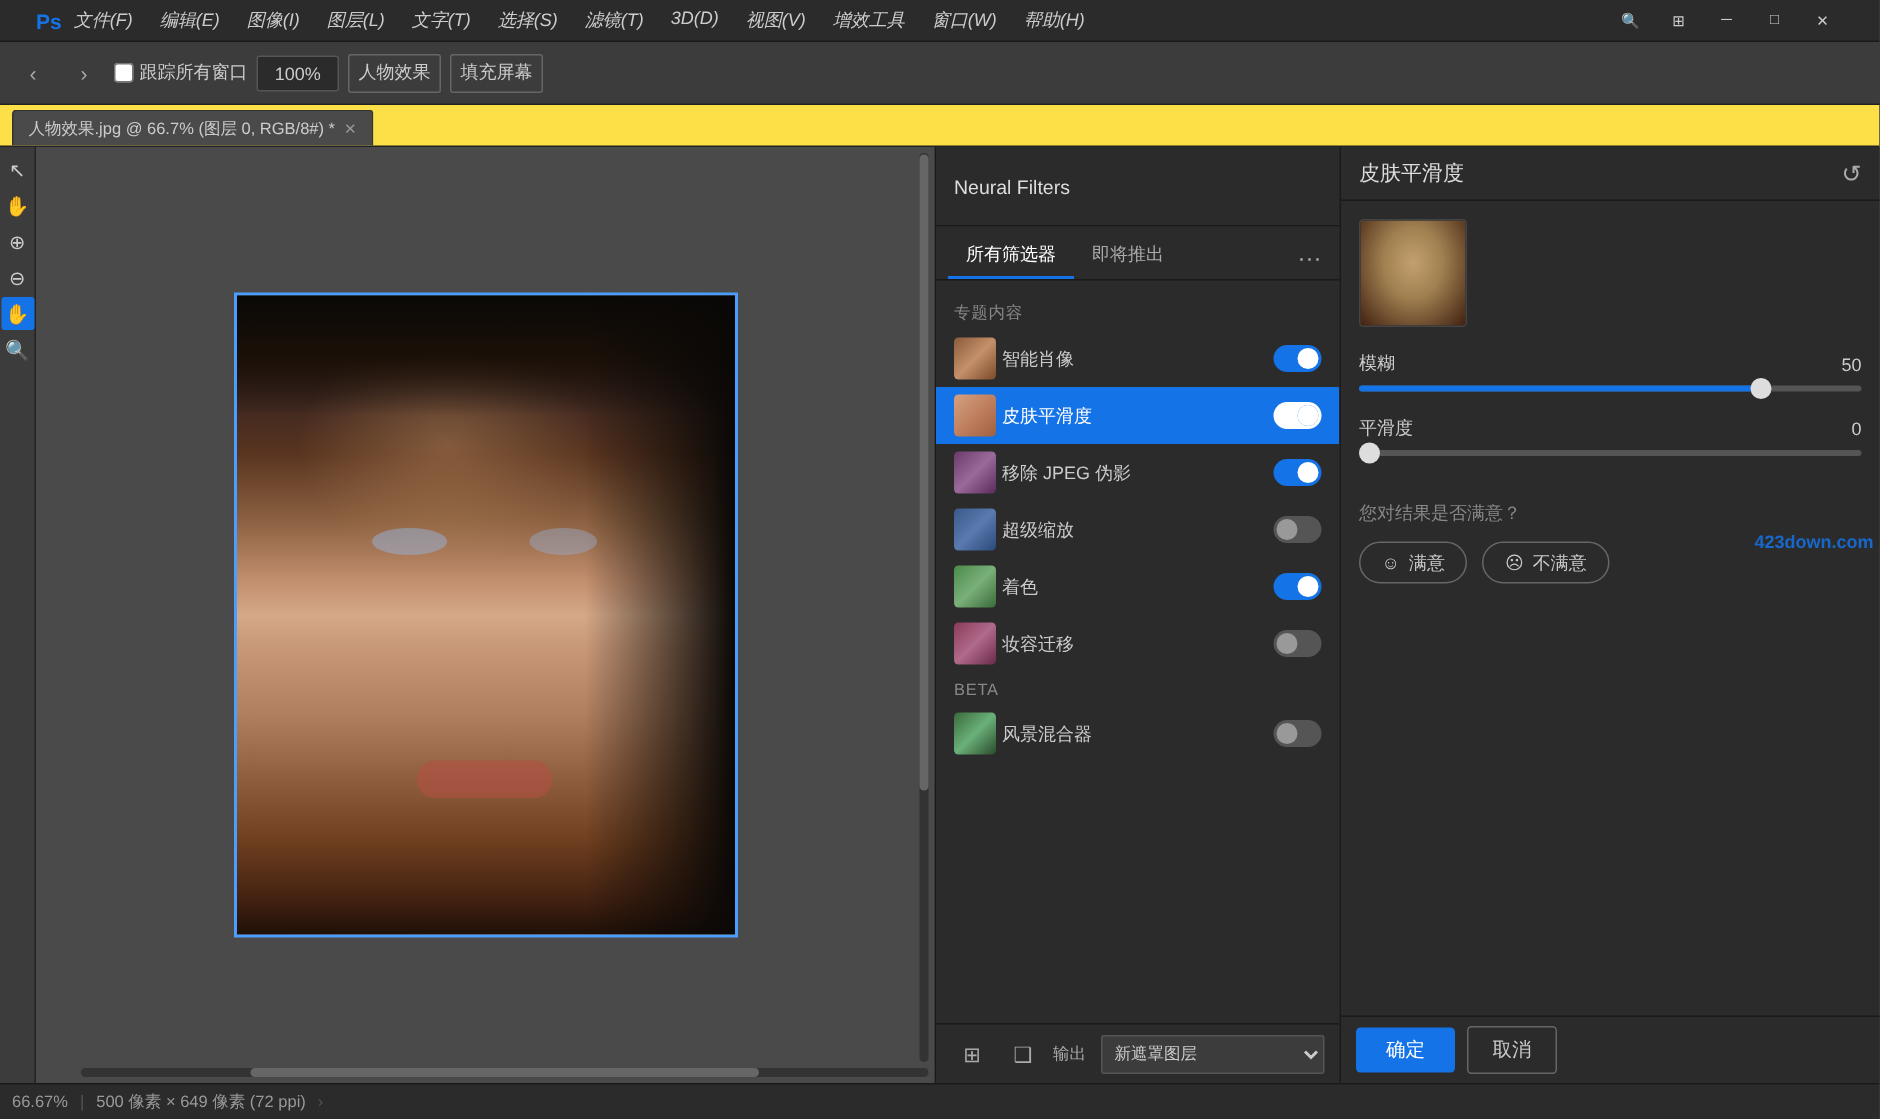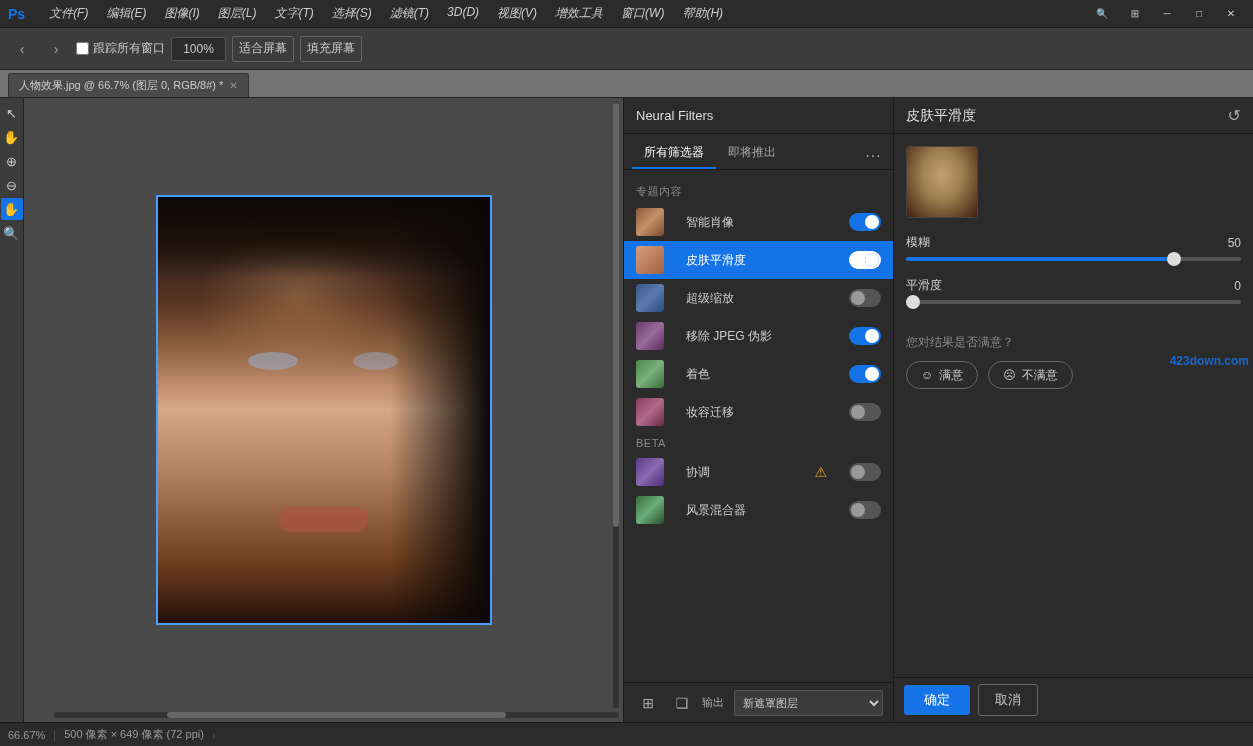--- a/index.html
+++ b/index.html
@@ -1,62 +1,62 @@
 <!DOCTYPE html>
 <html><head>
   <meta charset="utf-8">
   <style>
     * { margin: 0; padding: 0; box-sizing: border-box; }
     body { font-family: 'Microsoft YaHei', Arial, sans-serif; font-size: 12px; background: #3c3c3c; color: #ccc; width: 1253px; height: 746px; overflow: hidden; user-select: none; }
 
     
-    .title-bar { height: 28px; background: #2b2b2b; display: flex; align-items: center; padding: 0 8px; gap: 16px; border-bottom: 1px solid #1a1a1a; }
+    .title-bar { height: 28px; background: #2b2b2b; display: flex; align-items: center; padding: 0 24px; gap: 0; border-bottom: 1px solid #1a1a1a; }
     .title-bar-menus { display: flex; gap: 2px; flex: 1; }
     .menu-item { padding: 2px 8px; color: #ccc; font-size: 12px; cursor: pointer; border-radius: 2px; font-style: italic; }
     .title-bar-controls { display: flex; gap: 4px; }
     .win-btn { width: 28px; height: 22px; display: flex; align-items: center; justify-content: center; cursor: pointer; color: #ccc; font-size: 10px; }
 
     
     .toolbar { height: 42px; background: #3c3c3c; display: flex; align-items: center; padding: 0 8px; gap: 6px; border-bottom: 1px solid #222; }
     .toolbar-btn { height: 26px; padding: 0 6px; background: transparent; border: 1px solid #666; color: #ccc; font-size: 12px; cursor: pointer; display: flex; align-items: center; gap: 4px; border-radius: 2px; }
     .zoom-input { width: 55px; height: 24px; background: #2b2b2b; border: 1px solid #555; color: #ccc; text-align: center; font-size: 12px; border-radius: 2px; }
     .toolbar-nav { width: 28px; height: 28px; display: flex; align-items: center; justify-content: center; cursor: pointer; color: #aaa; font-size: 14px; }
 
     
-    .tab-bar { height: 28px; background: #737373; display: flex; align-items: flex-end; padding-left: 8px; border-bottom: 1px solid #222; }
+    .tab-bar { height: 28px; background: #fde047; display: flex; align-items: flex-end; padding-left: 8px; border-bottom: 1px solid #222; }
     .tab { height: 24px; background: #4a4a4a; border: 1px solid #333; border-bottom: none; padding: 0 10px; display: flex; align-items: center; gap: 6px; font-size: 11px; color: #ccc; cursor: pointer; border-radius: 3px 3px 0 0; }
     .tab .close-x { color: #999; font-size: 10px; cursor: pointer; }
 
     
     .tools-panel { width: 24px; background: #3c3c3c; border-right: 1px solid #222; display: flex; flex-direction: column; align-items: center; padding-top: 4px; gap: 2px; }
     .tool-btn { width: 22px; height: 22px; display: flex; align-items: center; justify-content: center; cursor: pointer; color: #ccc; font-size: 13px; border-radius: 2px; }
     .tool-btn.active { background: #1473e6; color: white; }
 
     
     .canvas-area { flex: 1; background: #4a4a4a; overflow: hidden; position: relative; display: flex; align-items: center; justify-content: center; }
     .canvas-content { position: relative; }
     .canvas-image { width: 336px; height: 430px; background: linear-gradient(135deg, #1a1a1a 0%, #3a2a2a 30%, #8a6a5a 60%, #c4a070 80%, #d4b090 100%); border: 2px solid #4a9eff; position: relative; overflow: hidden; }
 
     
     .neural-panel { width: 270px; background: #2b2b2b; border-left: 1px solid #1a1a1a; display: flex; flex-direction: column; }
-    .neural-header { height: 36px; background: #2b2b2b; display: flex; align-items: center; padding: 0 12px; border-bottom: 1px solid #1a1a1a; font-size: 13px; color: #ddd; }
+    .neural-header { height: 53px; background: #2b2b2b; display: flex; align-items: center; padding: 0 12px; border-bottom: 1px solid #1a1a1a; font-size: 13px; color: #ddd; }
 
     .neural-tabs { display: flex; border-bottom: 1px solid #1a1a1a; padding: 0 8px; gap: 0; align-items: flex-end; height: 36px; background: #2b2b2b; }
     .neural-tab { padding: 6px 12px; font-size: 12px; color: #aaa; cursor: pointer; border-bottom: 2px solid transparent; }
     .neural-tab.active { color: #fff; border-bottom: 2px solid #1473e6; }
     .neural-tab-more { margin-left: auto; color: #aaa; cursor: pointer; font-size: 16px; padding: 4px; }
 
     .filter-list { flex: 1; overflow-y: auto; padding: 8px 0; }
     .filter-list::-webkit-scrollbar { width: 6px; }
     .filter-list::-webkit-scrollbar-track { background: #2b2b2b; }
     .filter-list::-webkit-scrollbar-thumb { background: #555; border-radius: 3px; }
 
     .section-label { padding: 6px 12px 4px; font-size: 11px; color: #888; text-transform: uppercase; letter-spacing: 0.5px; }
 
-    .filter-item { display: flex; align-items: center; padding: 5px 12px; cursor: pointer; gap: 22px; height: 38px; }
+    .filter-item { display: flex; align-items: center; padding: 5px 12px; cursor: pointer; gap: 4px; height: 38px; }
     .filter-item.active { background: #1473e6; }
     .filter-item.active .filter-name { color: #fff; }
     .filter-thumb { width: 28px; height: 28px; border-radius: 3px; background: #555; flex-shrink: 0; overflow: hidden; }
     .filter-name { flex: 1; font-size: 12px; color: #ccc; }
     .filter-toggle { width: 32px; height: 18px; border-radius: 9px; background: #555; position: relative; cursor: pointer; flex-shrink: 0; }
     .filter-toggle.on { background: #1473e6; }
     .filter-toggle.on::after { left: 16px; }
     .filter-toggle::after { content: ''; position: absolute; width: 14px; height: 14px; border-radius: 50%; background: white; top: 2px; left: 2px; transition: left 0.2s; }
     .filter-toggle-off { width: 32px; height: 18px; border-radius: 9px; background: #555; position: relative; flex-shrink: 0; }
     .filter-toggle-off::after { content: ''; position: absolute; width: 14px; height: 14px; border-radius: 50%; background: #999; top: 2px; left: 2px; }
@@ -139,21 +139,21 @@
 </div>
 
 <div class="toolbar">
   <div class="toolbar-nav">‹</div>
   <div class="toolbar-nav">›</div>
   <label style="display:flex;align-items:center;gap:4px;color:#ccc;font-size:12px;">
     <input type="checkbox" style="accent-color: rgb(20, 115, 230);">
     <span>跟踪所有窗口</span>
   </label>
   <input class="zoom-input" type="text" value="100%" style="">
-  <button class="toolbar-btn">适合屏幕</button>
+  <button class="toolbar-btn">人物效果</button>
   <button class="toolbar-btn">填充屏幕</button>
 </div>
 
 <div class="tab-bar">
   <div class="tab">
     <span>人物效果.jpg @ 66.7% (图层 0, RGB/8#) *</span>
     <span class="close-x">✕</span>
   </div>
 </div>
 
@@ -216,52 +216,46 @@
 
       <div class="filter-item active">
         <div class="filter-thumb thumb-skin"></div>
         <span class="filter-name">皮肤平滑度</span>
         <div class="filter-toggle on" style="background:#fff; position:relative;">
           <div style="position:absolute;width:14px;height:14px;background:#1473e6;border-radius:50%;top:2px;left:16px;"></div>
         </div>
       </div>
 
       <div class="filter-item">
+        <div class="filter-thumb thumb-jpeg"></div>
+        <span class="filter-name">移除 JPEG 伪影</span>
+        <div class="filter-toggle on"></div>
+      </div>
+
+      <div class="filter-item">
         <div class="filter-thumb thumb-zoom"></div>
         <span class="filter-name">超级缩放</span>
         <div class="filter-toggle-off"></div>
       </div>
 
       <div class="filter-item">
-        <div class="filter-thumb thumb-jpeg"></div>
-        <span class="filter-name">移除 JPEG 伪影</span>
-        <div class="filter-toggle on"></div>
-      </div>
-
-      <div class="filter-item">
         <div class="filter-thumb thumb-color"></div>
         <span class="filter-name">着色</span>
         <div class="filter-toggle on"></div>
       </div>
 
 
       <div class="filter-item">
         <div class="filter-thumb thumb-makeup"></div>
         <span class="filter-name">妆容迁移</span>
         <div class="filter-toggle-off"></div>
       </div>
 
       <div class="section-label">BETA</div>
 
-      <div class="filter-item">
-        <div class="filter-thumb thumb-harmony"></div>
-        <span class="filter-name">协调</span>
-        <span class="warn-icon">⚠</span>
-        <div class="filter-toggle-off"></div>
-      </div>
 
       <div class="filter-item">
         <div class="filter-thumb thumb-landscape"></div>
         <span class="filter-name">风景混合器</span>
         <div class="filter-toggle-off"></div>
       </div>
     </div>
 
     <div style="height:40px;background:#2b2b2b;border-top:1px solid #1a1a1a;display:flex;align-items:center;padding:0 10px;gap:6px;">
       <div class="icon-btn-flat">⊞</div>

